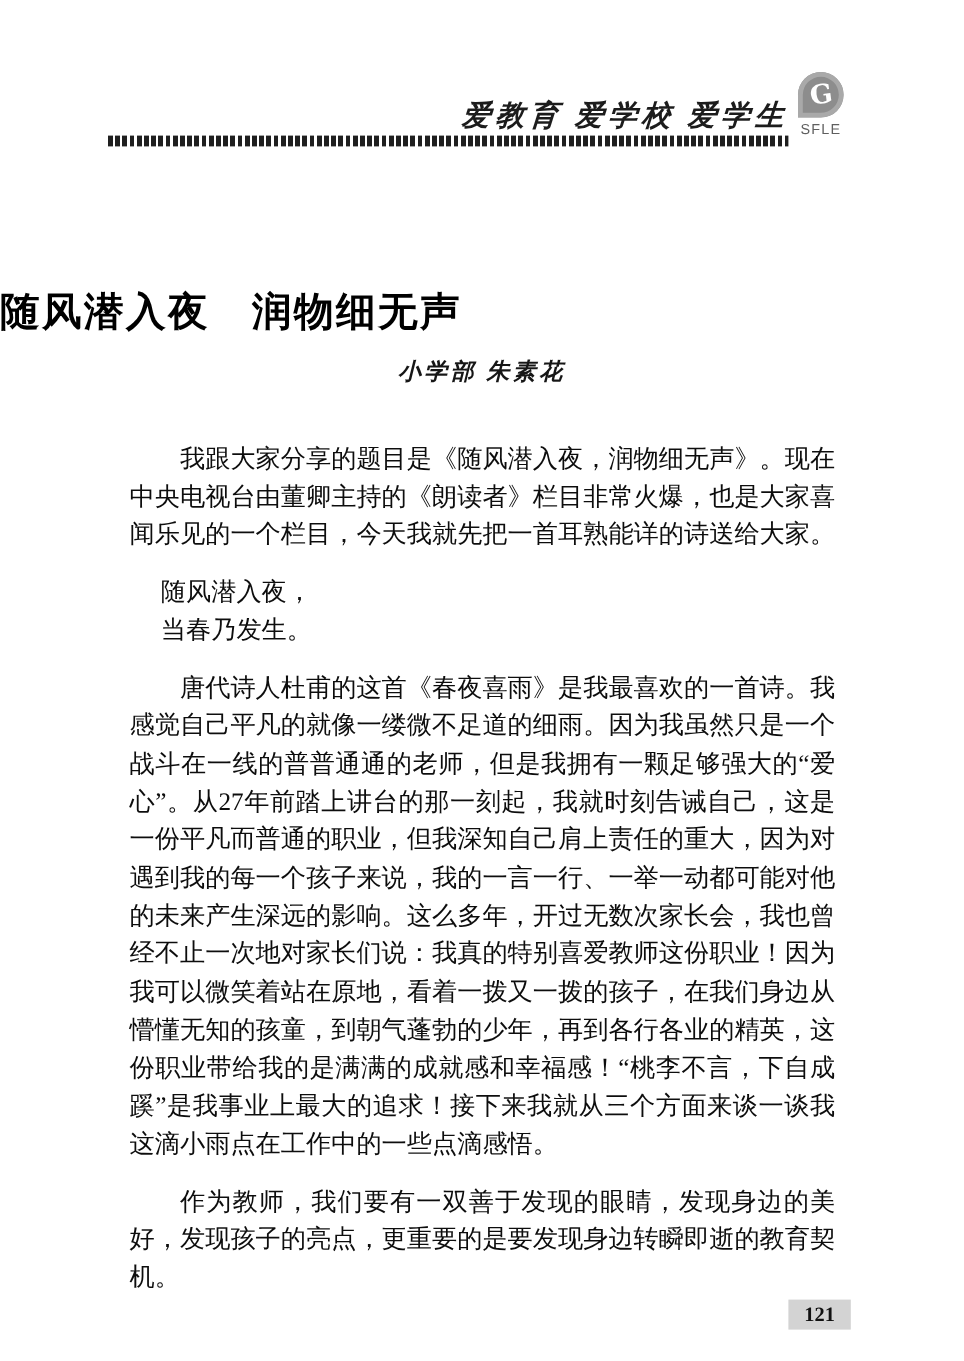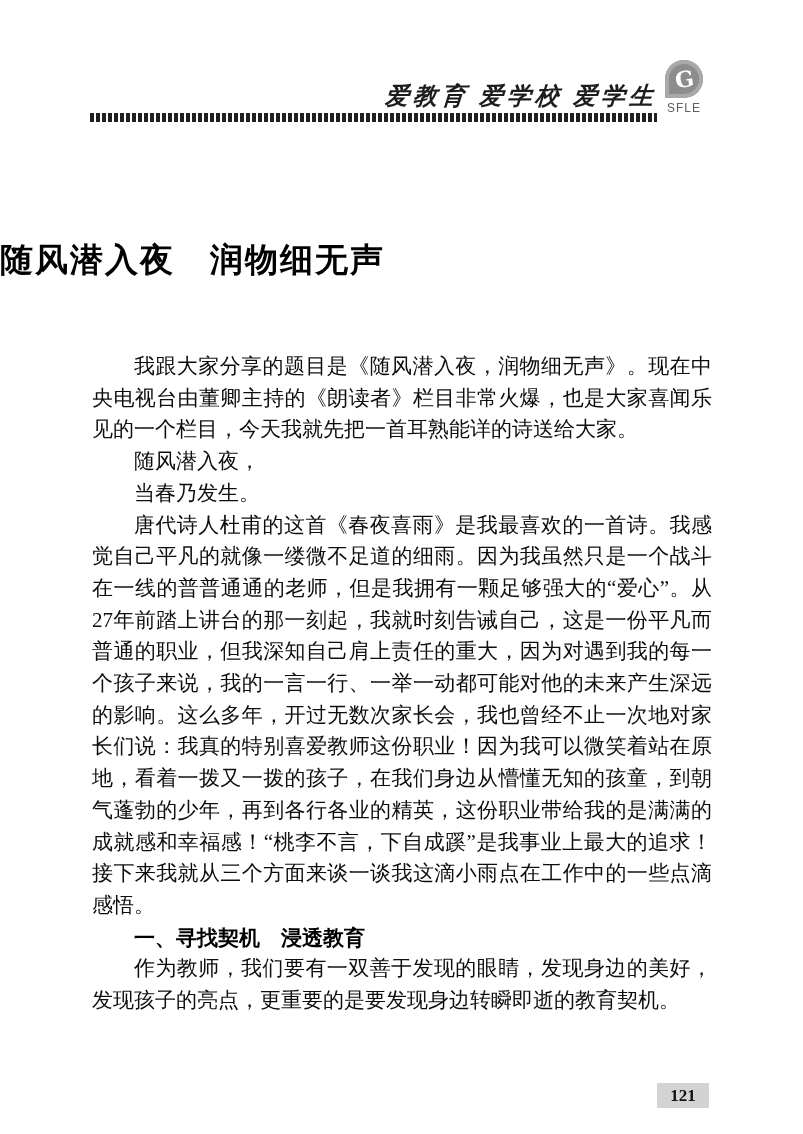--- a/index.html
+++ b/index.html
@@ -62,21 +62,21 @@
     font-size:19px;letter-spacing:3px;
     color:#161616;
   }
   
   .body{
     position:absolute;top:351px;left:92px;width:620px;
     font-size:21px;line-height:31.7px;
     text-align:justify;
     color:#0d0d0d;
   }
-  .body p{margin:0;text-indent:2em;}
+  .body p{margin:16px;text-indent:2em;}
   .poem-line{text-indent:2em;}
   .section-heading{
     margin:0;text-indent:2em;
     font-family:"Liberation Sans","DejaVu Sans",sans-serif;
     font-size:21px;font-weight:900;line-height:31.7px;
     color:#000;
   }
   
   .pagenum{
     position:absolute;top:1042px;left:657px;
@@ -97,31 +97,31 @@
 
   <div class="logo">
     <div class="logo-drop">
       <span class="logo-g">G</span>
     </div>
     <div class="logo-text">SFLE</div>
   </div>
 
   <h1 class="title">随风潜入夜　润物细无声</h1>
 
+  <div class="byline">小学部 朱素花</div>
 
   <main class="body">
     <p>我跟大家分享的题目是《随风潜入夜，润物细无声》。现在中央电视台由董卿主持的《朗读者》栏目非常火爆，也是大家喜闻乐见的一个栏目，今天我就先把一首耳熟能详的诗送给大家。</p>
 
     <div class="poem">
       <div class="poem-line">随风潜入夜，</div>
       <div class="poem-line">当春乃发生。</div>
     </div>
 
     <p>唐代诗人杜甫的这首《春夜喜雨》是我最喜欢的一首诗。我感觉自己平凡的就像一缕微不足道的细雨。因为我虽然只是一个战斗在一线的普普通通的老师，但是我拥有一颗足够强大的“爱心”。从27年前踏上讲台的那一刻起，我就时刻告诫自己，这是一份平凡而普通的职业，但我深知自己肩上责任的重大，因为对遇到我的每一个孩子来说，我的一言一行、一举一动都可能对他的未来产生深远的影响。这么多年，开过无数次家长会，我也曾经不止一次地对家长们说：我真的特别喜爱教师这份职业！因为我可以微笑着站在原地，看着一拨又一拨的孩子，在我们身边从懵懂无知的孩童，到朝气蓬勃的少年，再到各行各业的精英，这份职业带给我的是满满的成就感和幸福感！“桃李不言，下自成蹊”是我事业上最大的追求！接下来我就从三个方面来谈一谈我这滴小雨点在工作中的一些点滴感悟。</p>
 
-    <h2 class="section-heading">一、寻找契机　浸透教育</h2>
 
     <p>作为教师，我们要有一双善于发现的眼睛，发现身边的美好，发现孩子的亮点，更重要的是要发现身边转瞬即逝的教育契机。</p>
   </main>
 
   <div class="pagenum">121</div>
 
 </div>
 
 </body></html>

